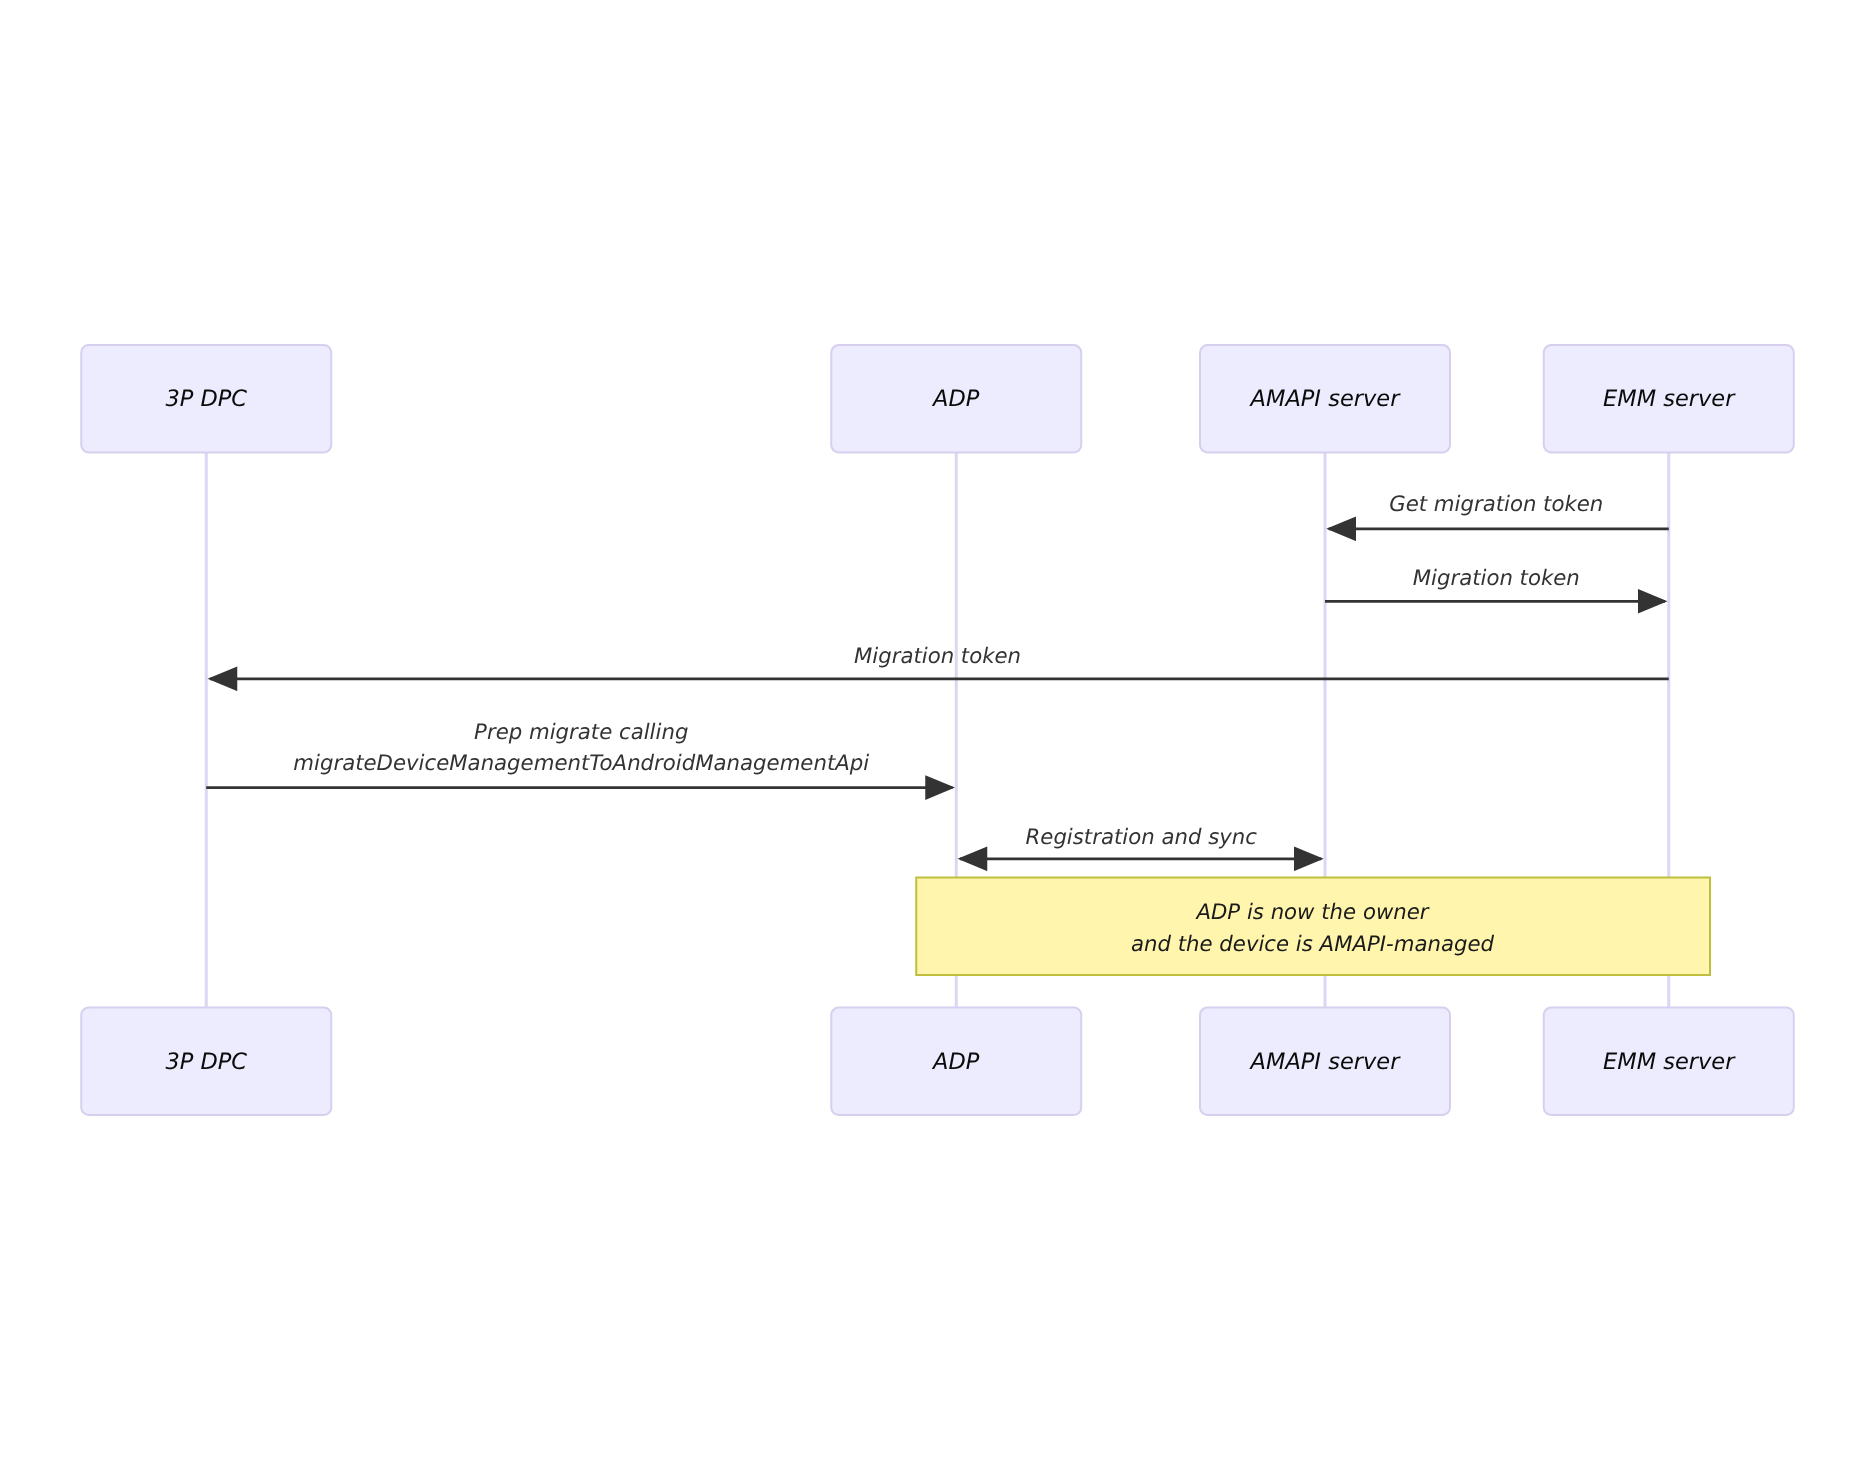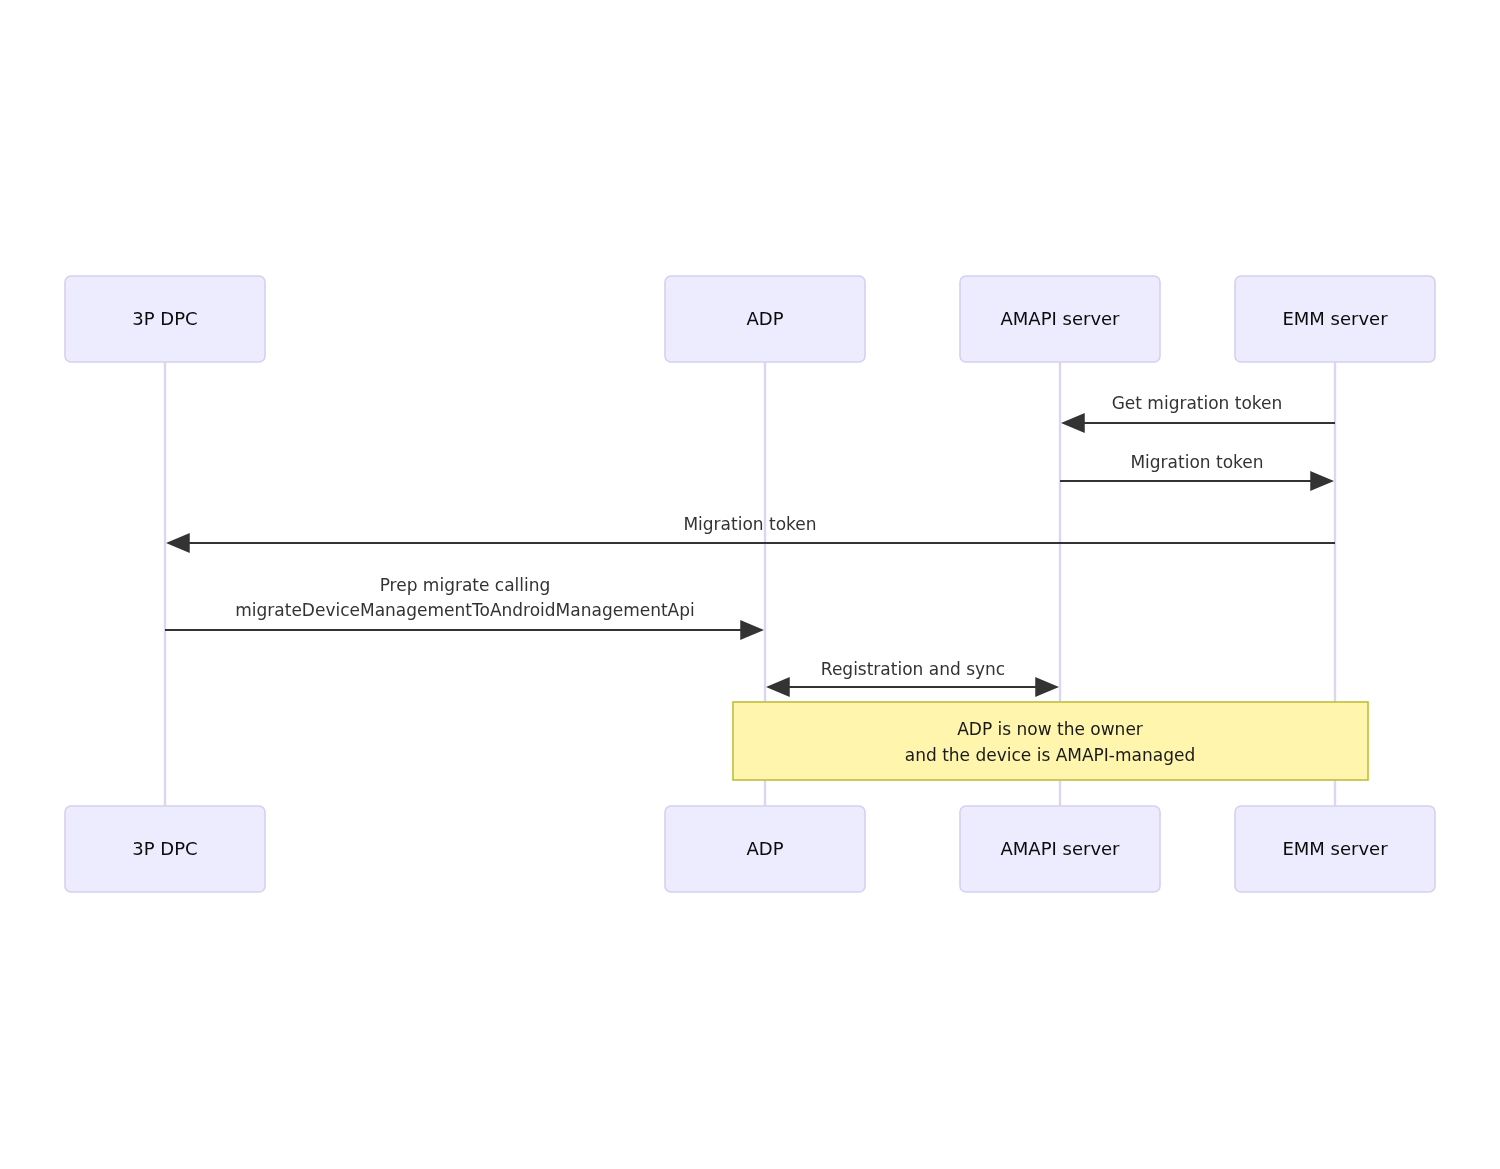--- a/index.html
+++ b/index.html
@@ -14,20 +14,21 @@
     position: relative;
     overflow: hidden;
     font-family: "DejaVu Sans", "Liberation Sans", sans-serif;
   }
   #diagram-root {
     position: absolute;
     left: 0;
     top: 0;
     width: 1500px;
     height: 1169px;
+    font-style: italic;
   }
   svg.diagram-canvas {
     display: block;
     width: 1500px;
     height: 1169px;
     background: #ffffff;
   }
   .participant-box {
     fill: #ececfe;
     stroke: #d6d0ee;

